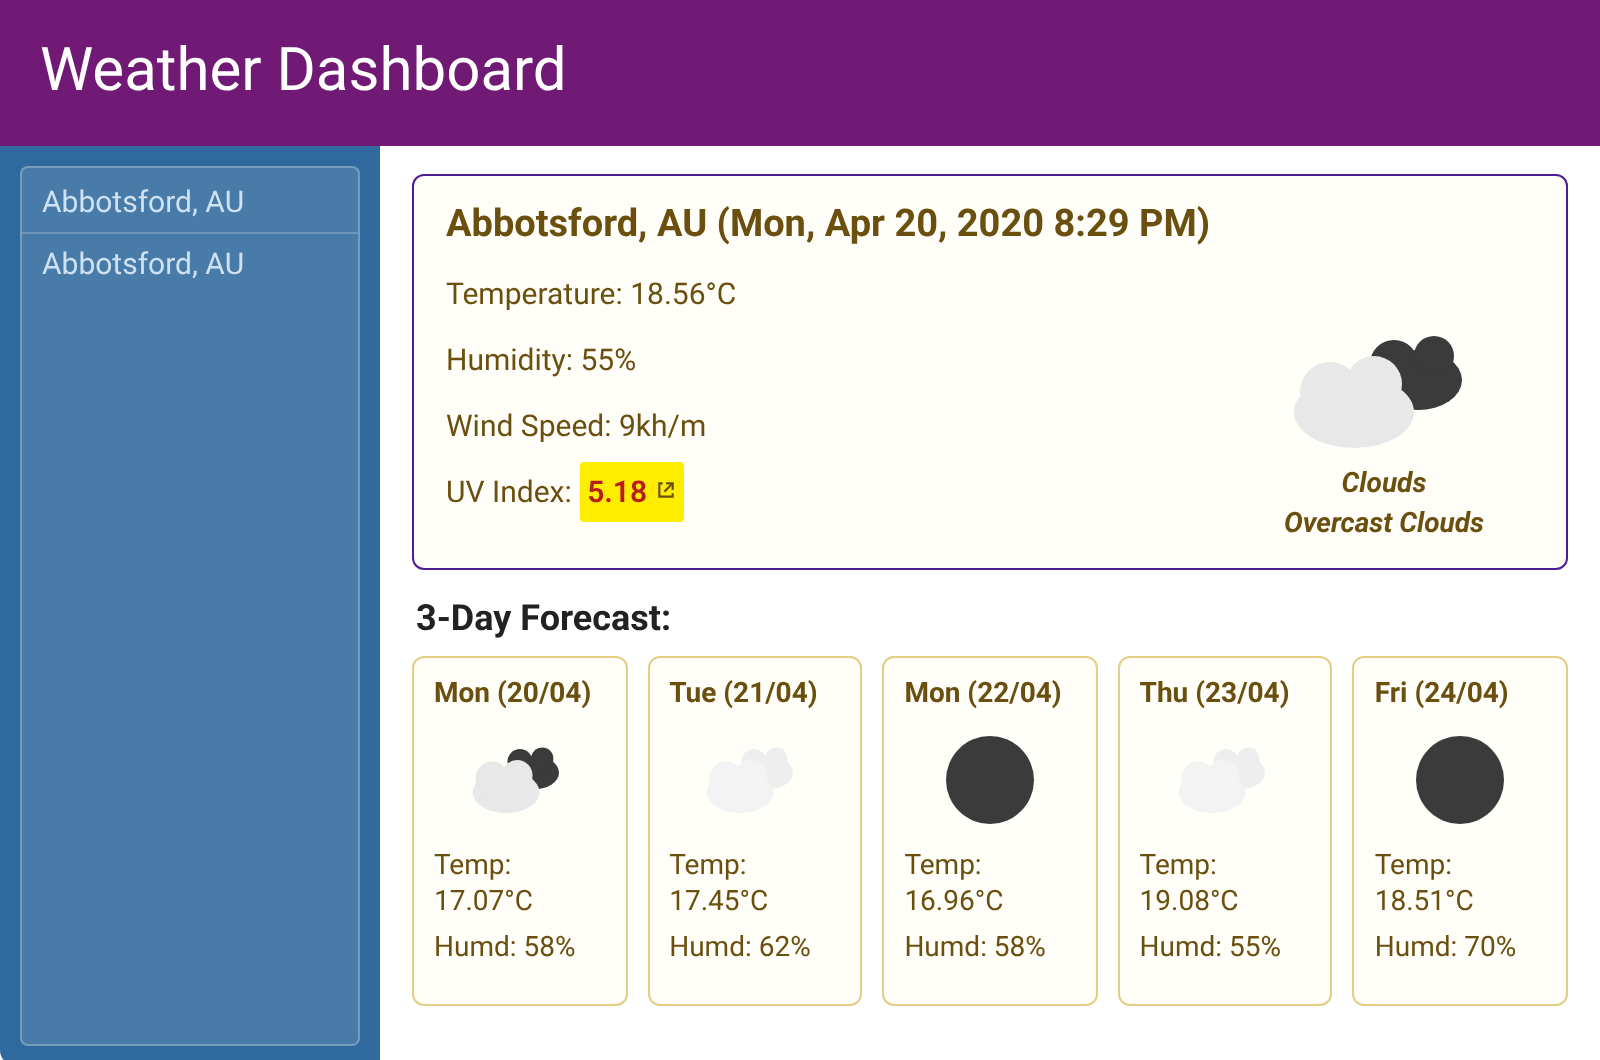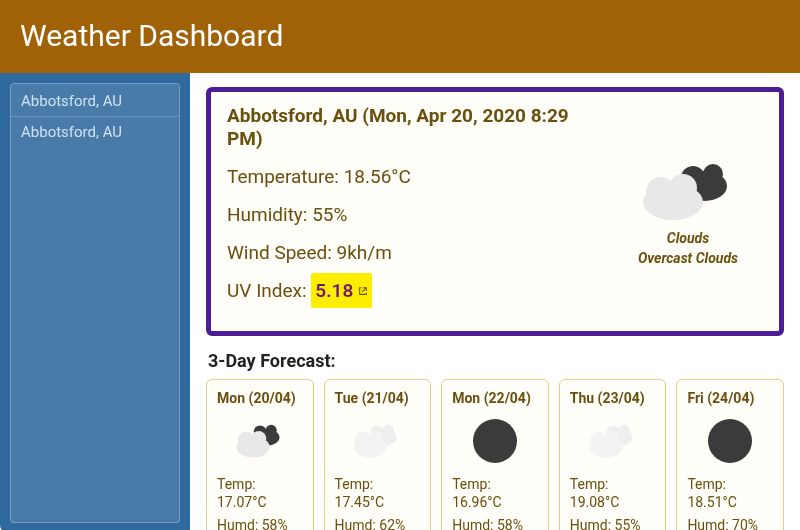--- a/index.html
+++ b/index.html
@@ -4,21 +4,21 @@
 <style>
   * { box-sizing: border-box; margin: 0; padding: 0; }
   body {
     font-family: "Segoe UI", Roboto, Arial, sans-serif;
     background: #fff;
     width: 800px;
     height: 530px;
     overflow: hidden;
   }
   .header {
-    background: #a16207;
+    background: #701a75;
     color: #fff;
     padding: 18px 20px 20px 20px;
   }
   .header h1 {
     font-weight: 400;
     font-size: 30px;
   }
   .main {
     display: flex;
     height: calc(530px - 70px);
@@ -81,43 +81,44 @@
   }
   .history-item:last-child { border-bottom: none; }
 
   .content {
     flex: 1;
     background: #fff;
     padding: 14px 16px 10px 16px;
     overflow: hidden;
   }
   .current {
-    border: 5px solid #4c1d95;
+    border: 1px solid #4c1d95;
     border-radius: 6px;
     background: #fffef8;
     padding: 12px 16px 14px 16px;
     display: flex;
     justify-content: space-between;
     gap: 4px;
+    align-items: flex-end;
   }
   .current-left { flex: 1; }
   .city-title {
     color: #6b4f0f;
     font-size: 19px;
     font-weight: 700;
     margin-bottom: 8px;
   }
   .metric {
     color: #6b4f0f;
-    font-size: 19px;
+    font-size: 15px;
     margin: 15px 0;
   }
   .uv-badge {
     background: #ffed00;
-    color: #701a75;
+    color: #b91c1c;
     padding: 6px 4px;
     border-radius: 2px;
     font-weight: 600;
   }
   .uv-link {
     font-size: 11px;
     margin-left: 2px;
     vertical-align: 1px;
   }
   .current-right {

